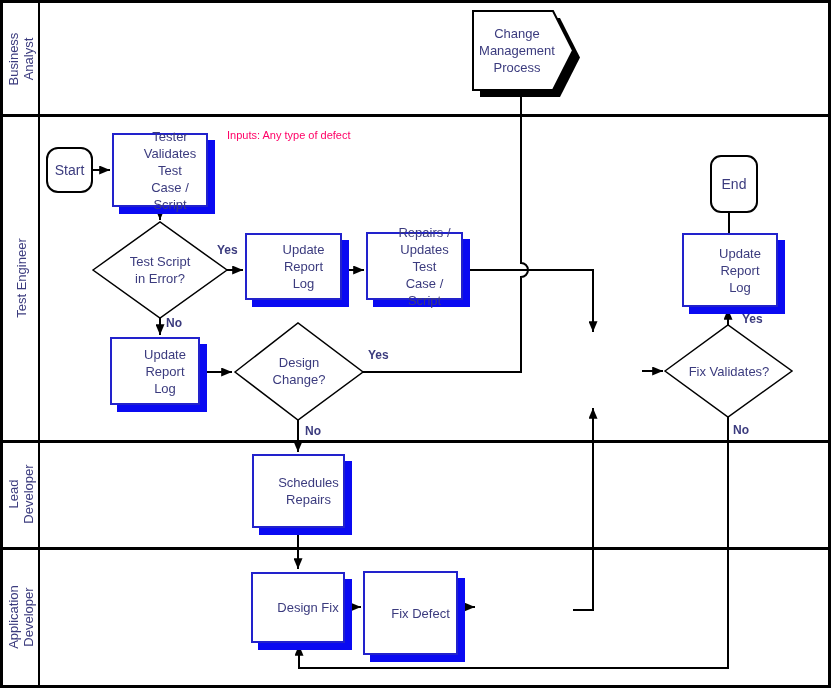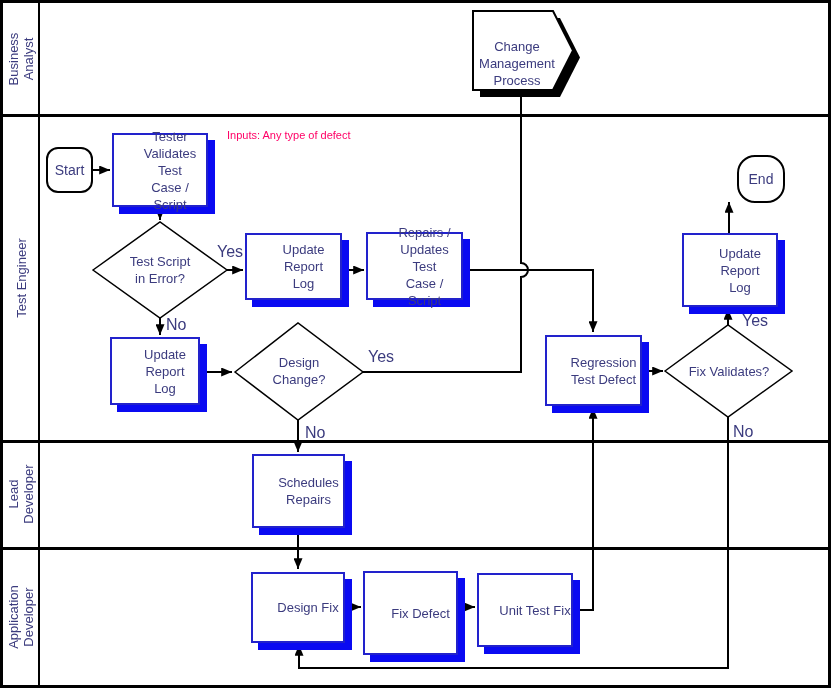--- a/index.html
+++ b/index.html
@@ -32,21 +32,21 @@
   .term{
     position:absolute;box-sizing:border-box;background:#fff;
     border:2px solid var(--line,#000);border-radius:12px;
     display:flex;align-items:center;justify-content:center;
     color:var(--ink,#3b3b7e);font-size:14px;z-index:3;
   }
   .dtext{
     position:absolute;transform:translate(-50%,-50%);text-align:center;
     color:var(--ink,#3b3b7e);font-size:13px;line-height:17px;white-space:pre-line;z-index:3;
   }
-  .elabel{position:absolute;color:var(--ink,#3b3b7e);font-size:16px;z-index:4;}
+  .elabel{position:absolute;color:var(--ink,#3b3b7e);font-size:12px;z-index:4;font-weight:bold;}
   .note{position:absolute;color:var(--note,#ff0066);font-size:11px;z-index:4;}
 </style>
 </head>
 <body>
 
 <div id="canvas">
 
   <div class="hline" style="top:114px"></div>
   <div class="hline" style="top:440px"></div>
   <div class="hline" style="top:547px"></div>
@@ -90,43 +90,40 @@
     <polygon class="pent" points="473,11 553,11 573,50.5 553,90 473,90"></polygon>
 
     <polygon class="dia" points="93,270 160,222 227,270 160,318"></polygon>
     <polygon class="dia" points="235,372 298,323 363,372 298,420"></polygon>
     <polygon class="dia" points="665,371 728,325 792,371 728,417"></polygon>
   </svg>
 
   <div class="note" style="left:227px;top:129px">Inputs: Any type of defect</div>
 
   <div class="term" style="left:46px;top:147px;width:47px;height:46px">Start</div>
-  <div class="term" style="left:737px;top:155px;width:48px;height:48px;border-radius:18px">End</div>
+  <div class="term" style="left:710px;top:155px;width:48px;height:58px;border-radius:11px">End</div>
 
   <div class="pbox" style="left:112px;top:133px;width:96px;height:74px">Tester
 Validates Test
 Case / Script</div>
   <div class="pbox" style="left:245px;top:233px;width:97px;height:67px">Update Report
 Log</div>
   <div class="pbox" style="left:366px;top:232px;width:97px;height:68px">Repairs /
 Updates Test
 Case / Script</div>
   <div class="pbox" style="left:110px;top:337px;width:90px;height:68px">Update Report
 Log</div>
   <div class="pbox" style="left:251px;top:572px;width:94px;height:71px">Design Fix</div>
   <div class="pbox" style="left:252px;top:454px;width:93px;height:74px">Schedules
 Repairs</div>
   <div class="pbox" style="left:363px;top:571px;width:95px;height:84px">Fix Defect</div>
-  <div class="pbox" style="left:477px;top:573px;width:96px;height:74px">Unit Test Fix</div>
-  <div class="pbox" style="left:545px;top:335px;width:97px;height:71px">Regression
-Test Defect</div>
   <div class="pbox" style="left:682px;top:233px;width:96px;height:74px">Update Report
 Log</div>
 
-  <div class="dtext" style="left:517px;top:63px">Change
+  <div class="dtext" style="left:517px;top:50px">Change
 Management
 Process</div>
   <div class="dtext" style="left:160px;top:270px">Test Script
 in Error?</div>
   <div class="dtext" style="left:299px;top:371px">Design
 Change?</div>
   <div class="dtext" style="left:729px;top:371px">Fix Validates?</div>
 
   <div class="elabel" style="left:217px;top:243px">Yes</div>
   <div class="elabel" style="left:166px;top:316px">No</div>

